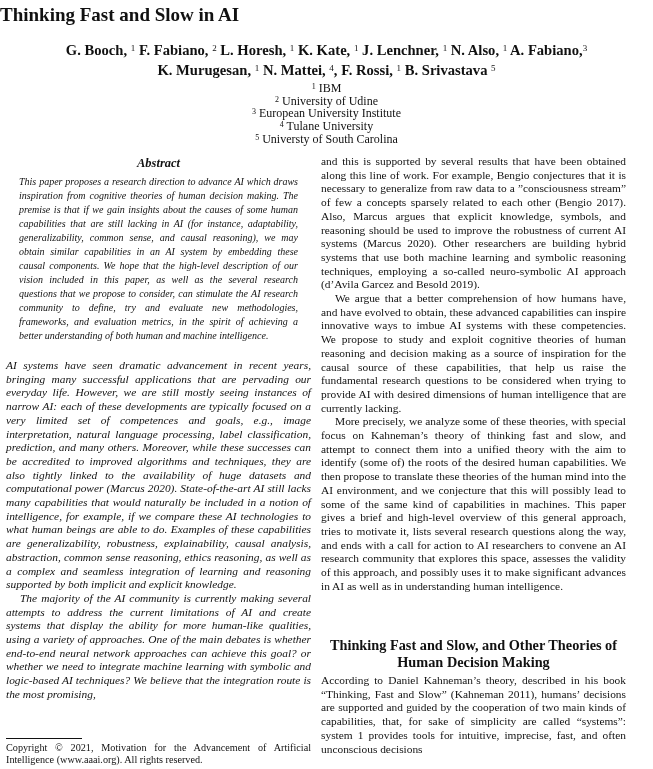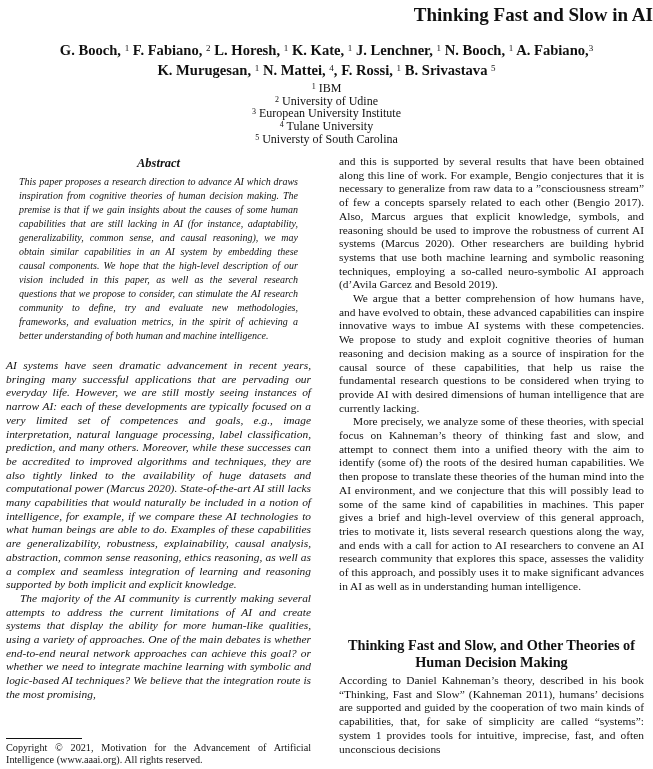--- a/index.html
+++ b/index.html
@@ -1,49 +1,49 @@
 <!DOCTYPE html>
 <html><head>
 <meta charset="utf-8">
 <style>
   html, body { margin: 0; padding: 0; background: #ffffff; }
   body { width: 653px; height: 769px; overflow: hidden; position: relative;
          font-family: "Liberation Serif", "DejaVu Serif", serif; color: #111; }
-  .title { position: absolute; left: 0; right: 0; top: 4px; text-align: right;
+  .title { position: absolute; left: 0; right: 0; top: 4px; text-align: left;
            font-weight: bold; font-size: 19px; }
   .authors { position: absolute; left: 0; right: 0; top: 40px; text-align: center;
              font-weight: bold; font-size: 14.6px; line-height: 20px; }
   .authors sup { font-size: 9px; font-weight: normal; vertical-align: top; position: relative; top: -2px; }
   .affils { position: absolute; left: 0; right: 0; top: 82px; text-align: center;
             font-size: 12px; line-height: 12.7px; }
   .affils sup { font-size: 8px; vertical-align: top; position: relative; top: -1px; }
   .col { position: absolute; width: 305px; text-align: justify; }
   .colL { left: 6px; font-style: italic; }
-  .colR { left: 339px; }
+  .colR { left: 321px; }
   .abs-head { font-weight: bold; font-size: 12.5px; text-align: center; margin: 0; }
   .abs-body { font-size: 10px; line-height: 14px; margin: 4px 0 0 0; padding: 0 13px 0 13px; text-align: justify; }
   .sec-head { font-weight: bold; font-size: 14.3px; text-align: center; line-height: 17px; margin: 0; }
   .p { font-size: 11.4px; line-height: 13.7px; margin: 0; text-align: justify; }
   .indent { text-indent: 14px; }
   .fn-rule { position: absolute; left: 6px; top: 738px; width: 76px; border-top: 1px solid #111; }
   .footnote { position: absolute; left: 6px; top: 742px; width: 305px; font-size: 10.2px; line-height: 11.8px; text-align: justify; }
 </style>
 </head>
 <body>
 
 <div class="title">Thinking Fast and Slow in AI</div>
 
 <div class="authors">
   <div>
     <span><span>G. Booch,</span> <sup>1</sup></span>
     <span><span>F. Fabiano,</span> <sup>2</sup></span>
     <span><span>L. Horesh,</span> <sup>1</sup></span>
     <span><span>K. Kate,</span> <sup>1</sup></span>
     <span><span>J. Lenchner,</span> <sup>1</sup></span>
-    <span><span>N. Booch,</span> <sup>1</sup></span>
+    <span><span>N. Also,</span> <sup>1</sup></span>
     <span><span>A. Fabiano,</span><sup>3</sup></span>
   </div>
   <div>
     <span><span>K. Murugesan,</span> <sup>1</sup></span>
     <span><span>N. Mattei,</span> <sup>4</sup></span><span><span>, F. Rossi,</span> <sup>1</sup></span>
     <span><span>B. Srivastava</span> <sup>5</sup></span>
   </div>
 </div>
 
 <div class="affils">

